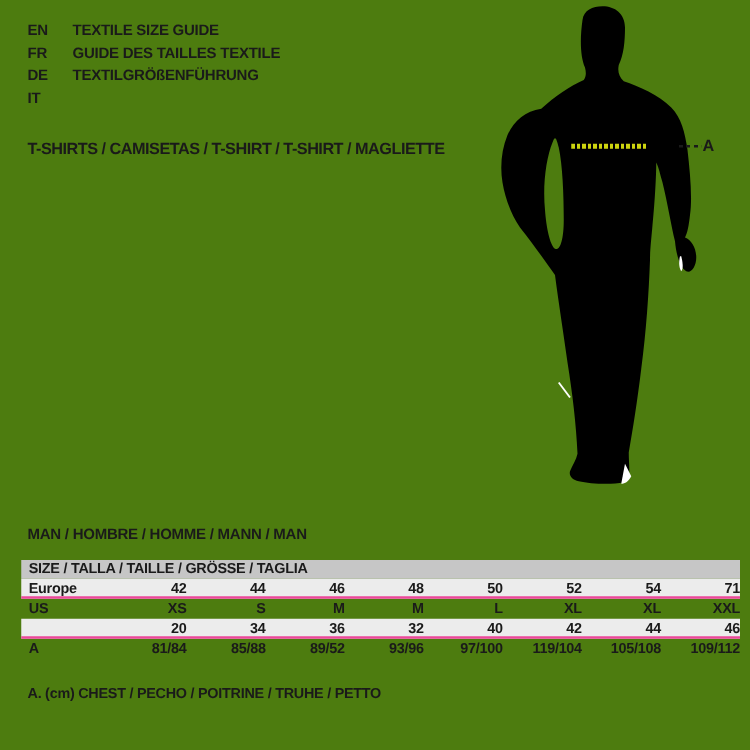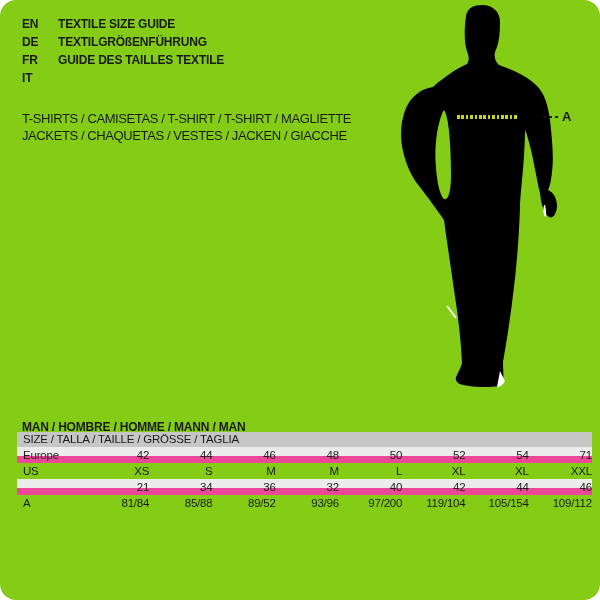--- a/index.html
+++ b/index.html
@@ -1,80 +1,79 @@
 <!DOCTYPE html>
 <html style="--dashcolor: #ccd40f;"><head>
 <meta charset="utf-8">
 <style>
   html,body{margin:0;padding:0;}
   body{
     width:600px;height:600px;background:#ffffff;
     font-family:"Liberation Sans", sans-serif;color:#1a1a1a;
   }
-  .canvas{position:relative;width:600px;height:600px;overflow:hidden;background:#84cc16;border-radius:16px;}
+  .canvas{position:relative;width:600px;height:600px;overflow:hidden;background:#4d7c0f;}
 
   
   .lang-block{position:absolute;left:22px;top:15px;}
   .lang-row{display:flex;font-weight:bold;font-size:12px;line-height:18px;letter-spacing:-0.2px;}
   .lang-code{width:36px;}
 
   
-  .product-block{position:absolute;left:22px;top:110px;font-weight:normal;font-size:13px;line-height:17px;letter-spacing:-0.4px;}
+  .product-block{position:absolute;left:22px;top:110px;font-weight:bold;font-size:13px;line-height:17px;letter-spacing:-0.4px;}
 
   
   .figure-svg{position:absolute;left:0;top:0;width:600px;height:400px;}
 
   
   .dash-yellow{position:absolute;left:457px;top:115px;width:61px;height:3.5px;
     background:repeating-linear-gradient(90deg,var(--dashcolor,#ccd40f) 0 2.6px,transparent 2.6px 4.4px);}
   .dash-black{position:absolute;left:543px;top:116px;width:18px;height:2px;
     background:repeating-linear-gradient(90deg,#1a1a1a 0 3px,transparent 3px 6px);}
   .measure-a{position:absolute;left:562px;top:109px;font-weight:bold;font-size:13px;}
 
   
   .section-title{position:absolute;left:22px;top:420px;font-weight:bold;font-size:12px;letter-spacing:-0.2px;}
 
   
-  .size-table{position:absolute;left:17px;top:432px;width:575px;}
+  .size-table{position:absolute;left:17px;top:448px;width:575px;font-weight:bold;}
   .t-header{height:15px;line-height:15px;background:#c6c6c6;font-size:11.5px;padding-left:6px;letter-spacing:-0.2px;}
   .t-row{display:flex;height:16px;line-height:16px;font-size:11.5px;letter-spacing:-0.2px;}
   .t-row .lbl{width:69px;padding-left:6px;box-sizing:border-box;}
   .t-row .cell{flex:1;text-align:right;}
   .alt{background:#ececec;}
-  .sep{border-bottom:7px solid #ec4899;box-sizing:border-box;}
+  .sep{border-bottom:2px solid #ec4899;box-sizing:border-box;}
 
   
   .footnote{position:absolute;left:22px;top:549px;font-weight:bold;font-size:11.5px;letter-spacing:-0.2px;}
 </style>
 </head>
 <body>
 
 <div class="canvas">
 
   <div class="lang-block">
     <div class="lang-row">
       <span class="lang-code">EN</span>
       <span class="lang-text">TEXTILE SIZE GUIDE</span>
     </div>
     <div class="lang-row">
+      <span class="lang-code">FR</span>
+      <span class="lang-text">GUIDE DES TAILLES TEXTILE</span>
+    </div>
+    <div class="lang-row">
       <span class="lang-code">DE</span>
       <span class="lang-text">TEXTILGRÖßENFÜHRUNG</span>
-    </div>
-    <div class="lang-row">
-      <span class="lang-code">FR</span>
-      <span class="lang-text">GUIDE DES TAILLES TEXTILE</span>
     </div>
     <div class="lang-row">
       <span class="lang-code">IT</span>
     </div>
   </div>
 
   <div class="product-block">
     <div>T-SHIRTS / CAMISETAS / T-SHIRT / T-SHIRT / MAGLIETTE</div>
-    <div>JACKETS / CHAQUETAS / VESTES / JACKEN / GIACCHE</div>
   </div>
 
   <svg class="figure-svg" viewBox="0 0 600 400" aria-hidden="true">
     <path fill="#000000" fill-rule="evenodd" d="
       M 466 16
       C 467 8 474 5 482 5
       C 492 5 500 11 500 22
       C 500 33 499 44 495 52
       C 494 57 495 61 499 65
       C 511 69 527 76 537 86
@@ -145,37 +144,38 @@
       <span class="cell">M</span>
       <span class="cell">M</span>
       <span class="cell">L</span>
       <span class="cell">XL</span>
       <span class="cell">XL</span>
       <span class="cell">XXL</span>
     </div>
 
     <div class="t-row alt sep">
       <span class="lbl"></span>
-      <span class="cell">21</span>
+      <span class="cell">20</span>
       <span class="cell">34</span>
       <span class="cell">36</span>
       <span class="cell">32</span>
       <span class="cell">40</span>
       <span class="cell">42</span>
       <span class="cell">44</span>
       <span class="cell">46</span>
     </div>
 
     <div class="t-row">
       <span class="lbl">A</span>
       <span class="cell">81/84</span>
       <span class="cell">85/88</span>
       <span class="cell">89/52</span>
       <span class="cell">93/96</span>
-      <span class="cell">97/200</span>
+      <span class="cell">97/100</span>
       <span class="cell">119/104</span>
-      <span class="cell">105/154</span>
+      <span class="cell">105/108</span>
       <span class="cell">109/112</span>
     </div>
   </div>
 
+  <div class="footnote">A. (cm) CHEST / PECHO / POITRINE / TRUHE / PETTO</div>
 
 </div>
 
 </body></html>

